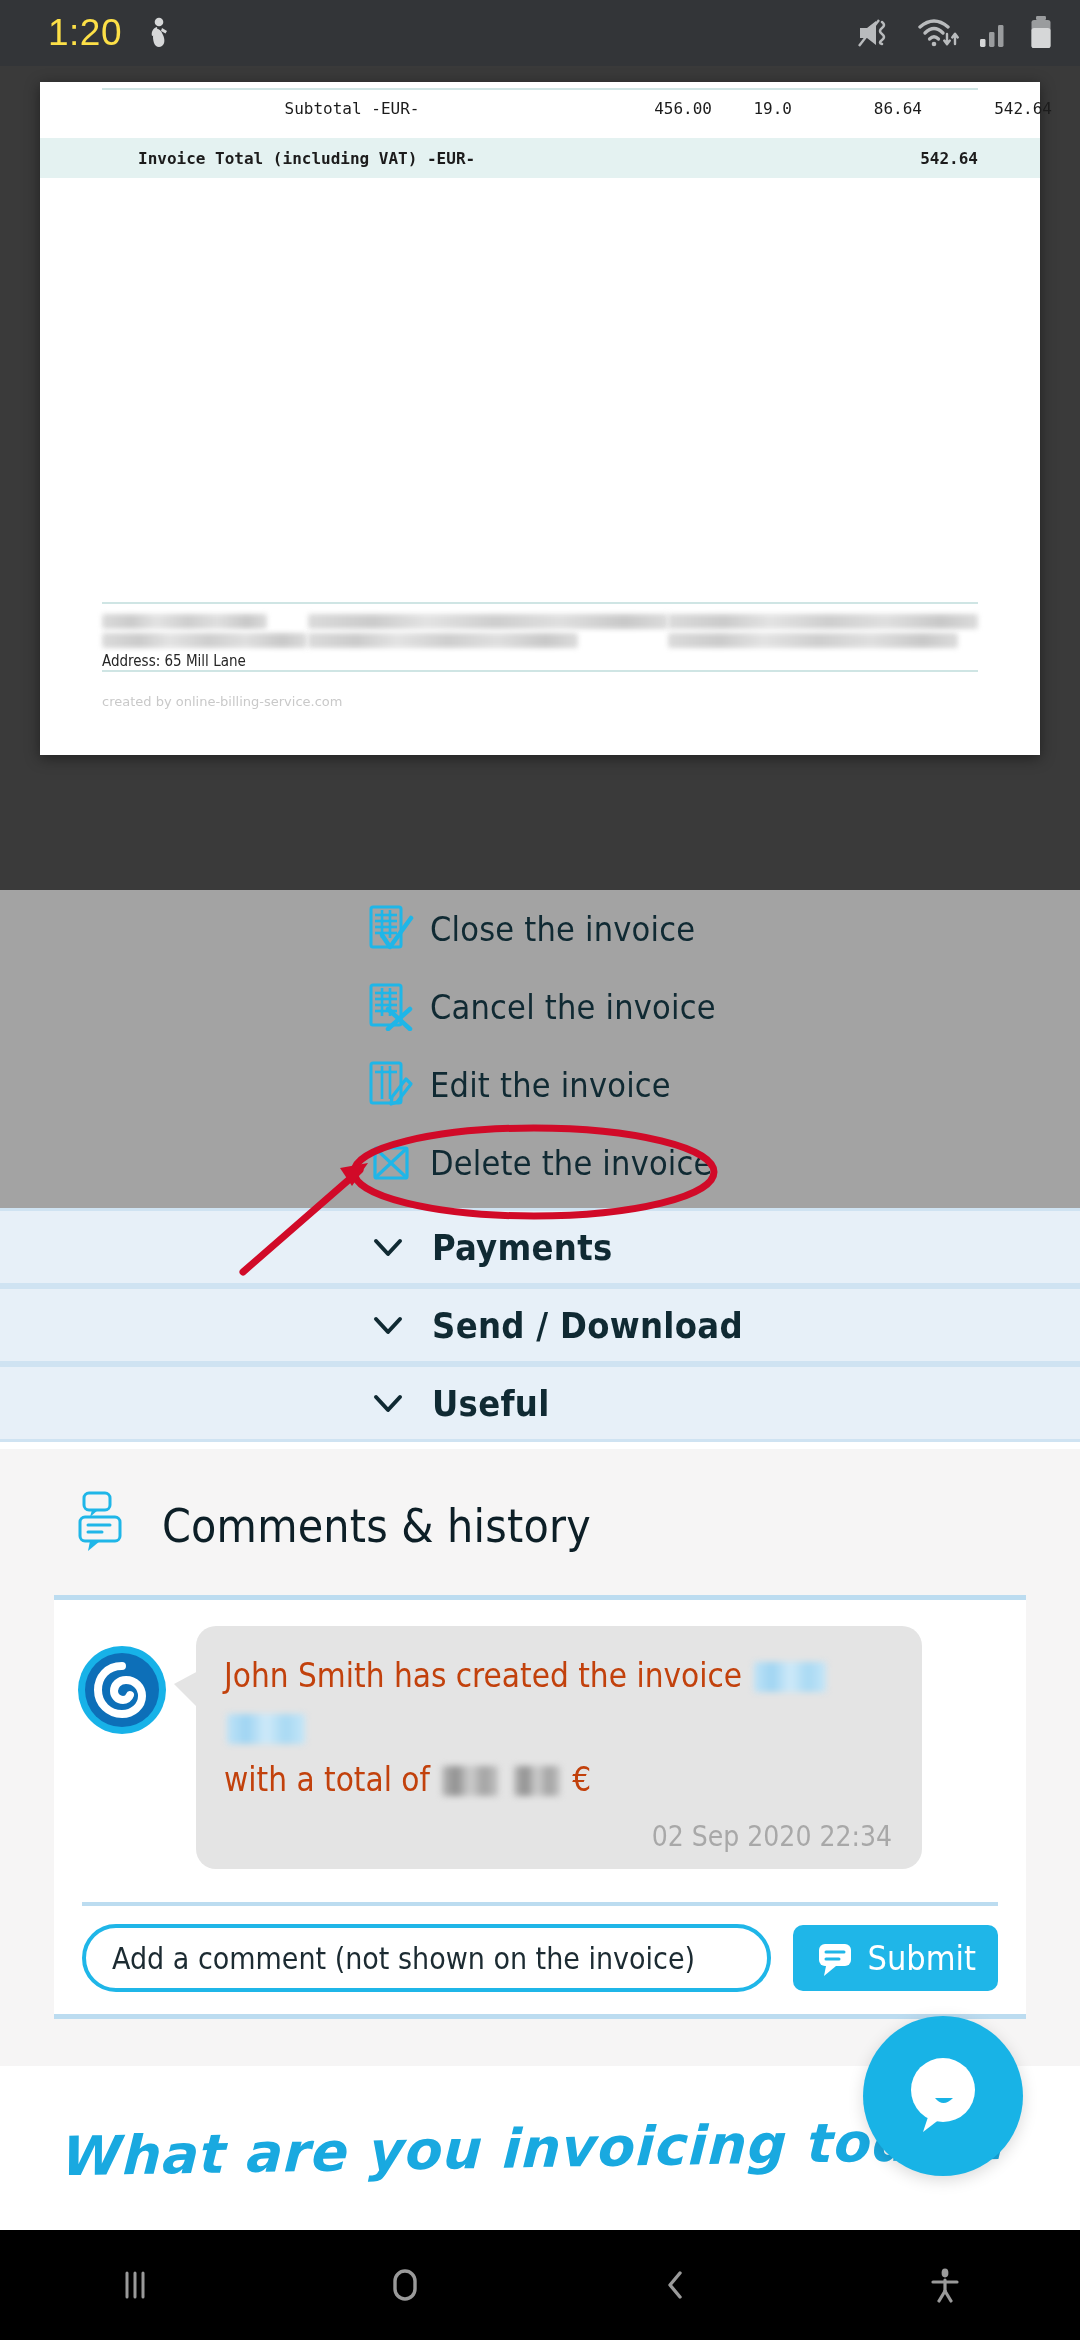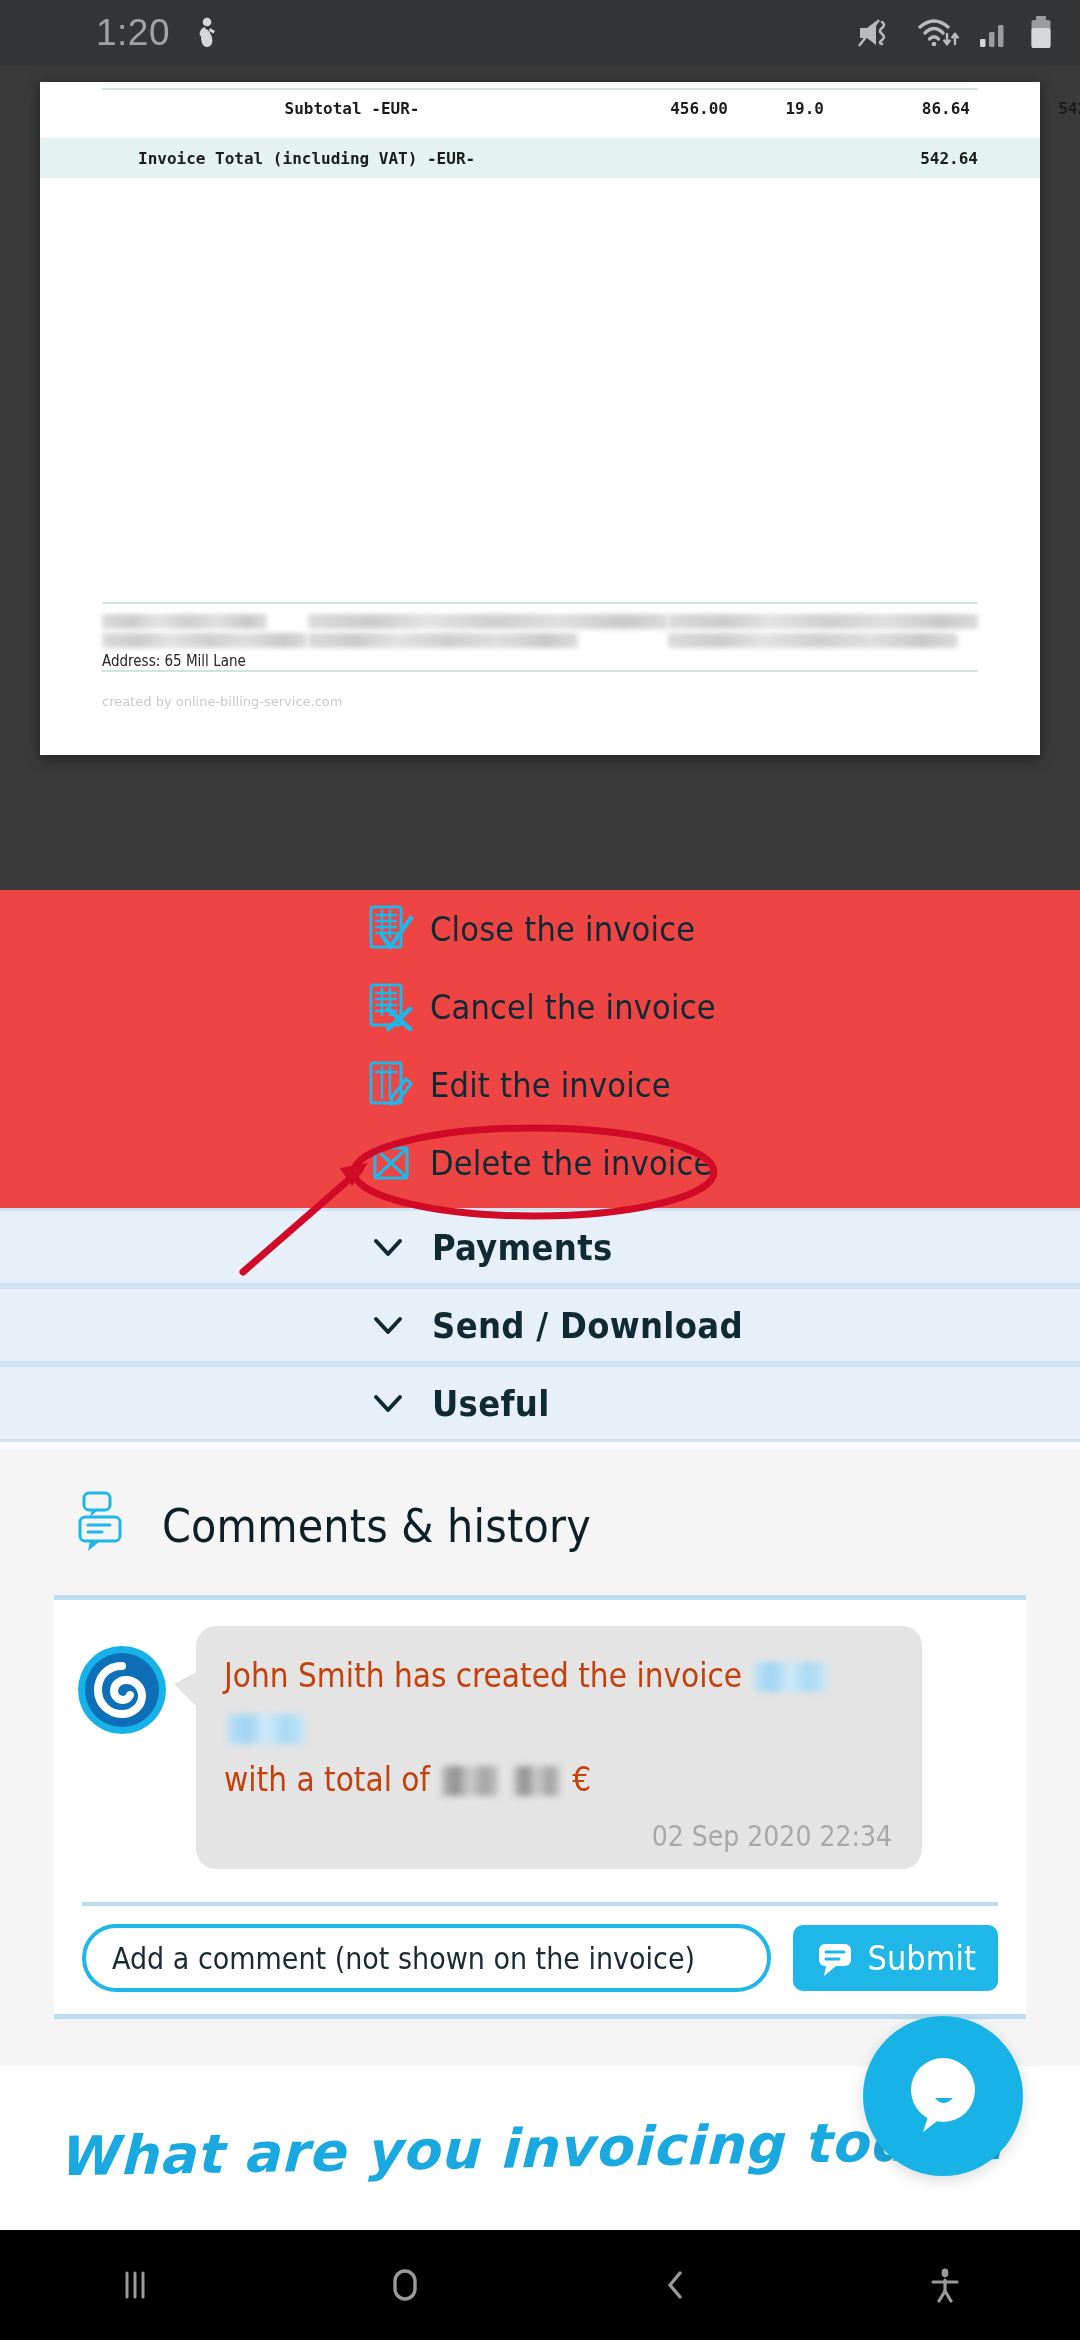--- a/index.html
+++ b/index.html
@@ -11,23 +11,22 @@
   }
   .screen { position: relative; width: 1080px; height: 2340px; background: #fff; }
 
   
   .statusbar {
     position: absolute; top: 0; left: 0; width: 1080px; height: 66px;
     background: #333538; display: flex; align-items: center;
     padding: 0 26px 0 48px;
   }
   .status-time {
-    color: #a3a3a3; font-size: 37px; letter-spacing: .5px;
+    color: #fde047; font-size: 37px; letter-spacing: .5px;
     font-family: "Liberation Sans", sans-serif;
-    margin-left: 48px;
   }
   .status-left-icons { display: flex; align-items: center; margin-left: 22px; }
   .status-right { margin-left: auto; display: flex; align-items: center; gap: 16px; }
   .sicon { display: block; }
 
   
   .viewer {
     position: absolute; top: 66px; left: 0; width: 1080px; height: 824px;
     background: #3a3a3a;
     background-image:
@@ -39,21 +38,21 @@
     background: #ffffff;
     box-shadow: 0 3px 14px rgba(0,0,0,.45);
   }
   .doc-table { position: absolute; top: 6px; left: 0; width: 100%; }
   .doc-rule { height: 2px; background: #cfe5e4; margin: 0 62px; }
   .doc-row {
     display: flex; align-items: center; height: 36px;
     font-family: "DejaVu Sans Mono", monospace; font-size: 16px; color: #1c1c1c;
     padding: 0 62px;
   }
-  .doc-row.subtotal { font-weight: bold; gap: 16px; }
+  .doc-row.subtotal { font-weight: normal; }
   .doc-row.total {
     background: #e4f2f1; height: 40px; margin-top: 12px; font-weight: bold;
   }
   .c-label { flex: 0 0 500px; text-align: center; }
   .c-label.left { text-align: left; padding-left: 36px; flex: 1; }
   .c-num { text-align: right; }
   .c-net { flex: 0 0 110px; }
   .c-vatp { flex: 0 0 80px; }
   .c-vat { flex: 0 0 130px; }
   .c-tot { flex: 0 0 130px; }
@@ -72,21 +71,21 @@
     font-size: 15px; color: #262626; margin-top: 2px;
   }
   .created-by {
     font-family: "DejaVu Sans", sans-serif; font-size: 13px; color: #c9c9c9;
     padding: 22px 62px 0 62px;
   }
 
   
   .actions {
     position: absolute; top: 890px; left: 0; width: 1080px; height: 320px;
-    background: #ef4444;
+    background: #a3a3a3;
   }
   .action-item {
     display: flex; align-items: center; height: 78px; padding-left: 368px;
   }
   .action-icon { width: 46px; height: 48px; flex: 0 0 46px; margin-right: 16px; }
   .action-label {
     font-family: "DejaVu Sans Condensed","DejaVu Sans", sans-serif;
     font-size: 34px; color: #102a33; letter-spacing: .2px;
   }
 

